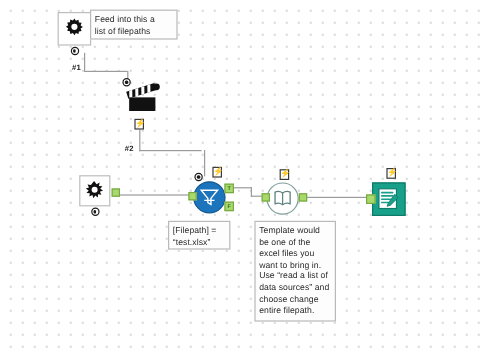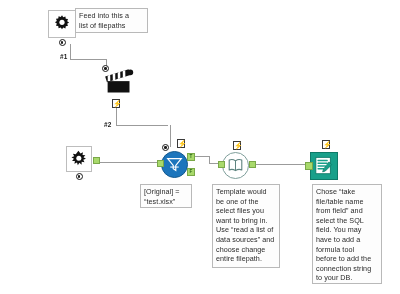--- a/index.html
+++ b/index.html
@@ -204,41 +204,41 @@
     </span>
     <div class="port" style="left:26px;top:5px;width:8px;height:8px;">
       <span class="port-lbl">T</span>
     </div>
     <div class="port" style="left:26px;top:20px;width:8px;height:8px;">
       <span class="port-lbl">F</span>
     </div>
     <div class="port" style="left:-4px;top:12px;width:7px;height:7px;"></div>
   </div>
 
-  <div class="note" style="left:140px;top:184px;width:52px;height:24px;">[Original] =
+  <div class="note" style="left:140px;top:184px;width:52px;height:24px;">[Filepath] =
 “test.xlsx”</div>
 
   <div class="tool" style="left:222px;top:150px;">
     <div class="lightning" style="left:11px;top:-9px;">
         <span>⚡</span>
       </div>
     <div class="circle-tool" style="left:0px;top:2px;width:27px;height:27px;background:#ffffff;border:1.4px solid #7e9e9a;"></div>
     <span class="input-icon" style="position:absolute;left:5px;top:7px;">
       <svg width="17" height="17" viewBox="0 0 20 20">
         <path d="M10 4.5 C7.5 2.6 4.6 2.7 2.6 3.6 L2.6 15.2 C4.6 14.3 7.5 14.2 10 16.1 C12.5 14.2 15.4 14.3 17.4 15.2 L17.4 3.6 C15.4 2.7 12.5 2.6 10 4.5 Z" fill="none" stroke="#5f8480" stroke-width="1.3" stroke-linejoin="round"></path>
         <line x1="10" y1="4.5" x2="10" y2="16.1" stroke="#5f8480" stroke-width="1.2"></line>
       </svg>
     </span>
     <div class="port" style="left:-4px;top:11px;width:7px;height:7px;"></div>
     <div class="port" style="left:27px;top:11px;width:7px;height:7px;"></div>
   </div>
 
   <div class="note" style="left:212px;top:184px;width:68px;height:84px;">Template would
 be one of the
-select files you
+excel files you
 want to bring in.
 Use “read a list of
 data sources” and
 choose change
 entire filepath.</div>
 
   <div class="tool" style="left:310px;top:150px;">
     <div class="lightning" style="left:12px;top:-10px;">
         <span>⚡</span>
       </div>
@@ -251,24 +251,14 @@
           <line x1="4.5" y1="8" x2="14.5" y2="8"></line>
           <line x1="4.5" y1="11" x2="12.5" y2="11"></line>
           <line x1="4.5" y1="14" x2="10.5" y2="14"></line>
         </g>
         <path d="M16.5 6.5 L19.5 9.5 L12.5 16.5 L9.5 17.5 L10.5 14.5 Z" fill="#18a08a" stroke="#0e7a68" stroke-width="0.8"></path>
       </svg>
     </span>
     <div class="port" style="left:-5px;top:12px;width:8px;height:8px;"></div>
   </div>
 
-  <div class="note" style="left:312px;top:184px;width:70px;height:100px;">Chose “take
-file/table name
-from field” and
-select the SQL
-field. You may
-have to add a
-formula tool
-before to add the
-connection string
-to your DB.</div>
 
 </div>
 
 </body></html>

